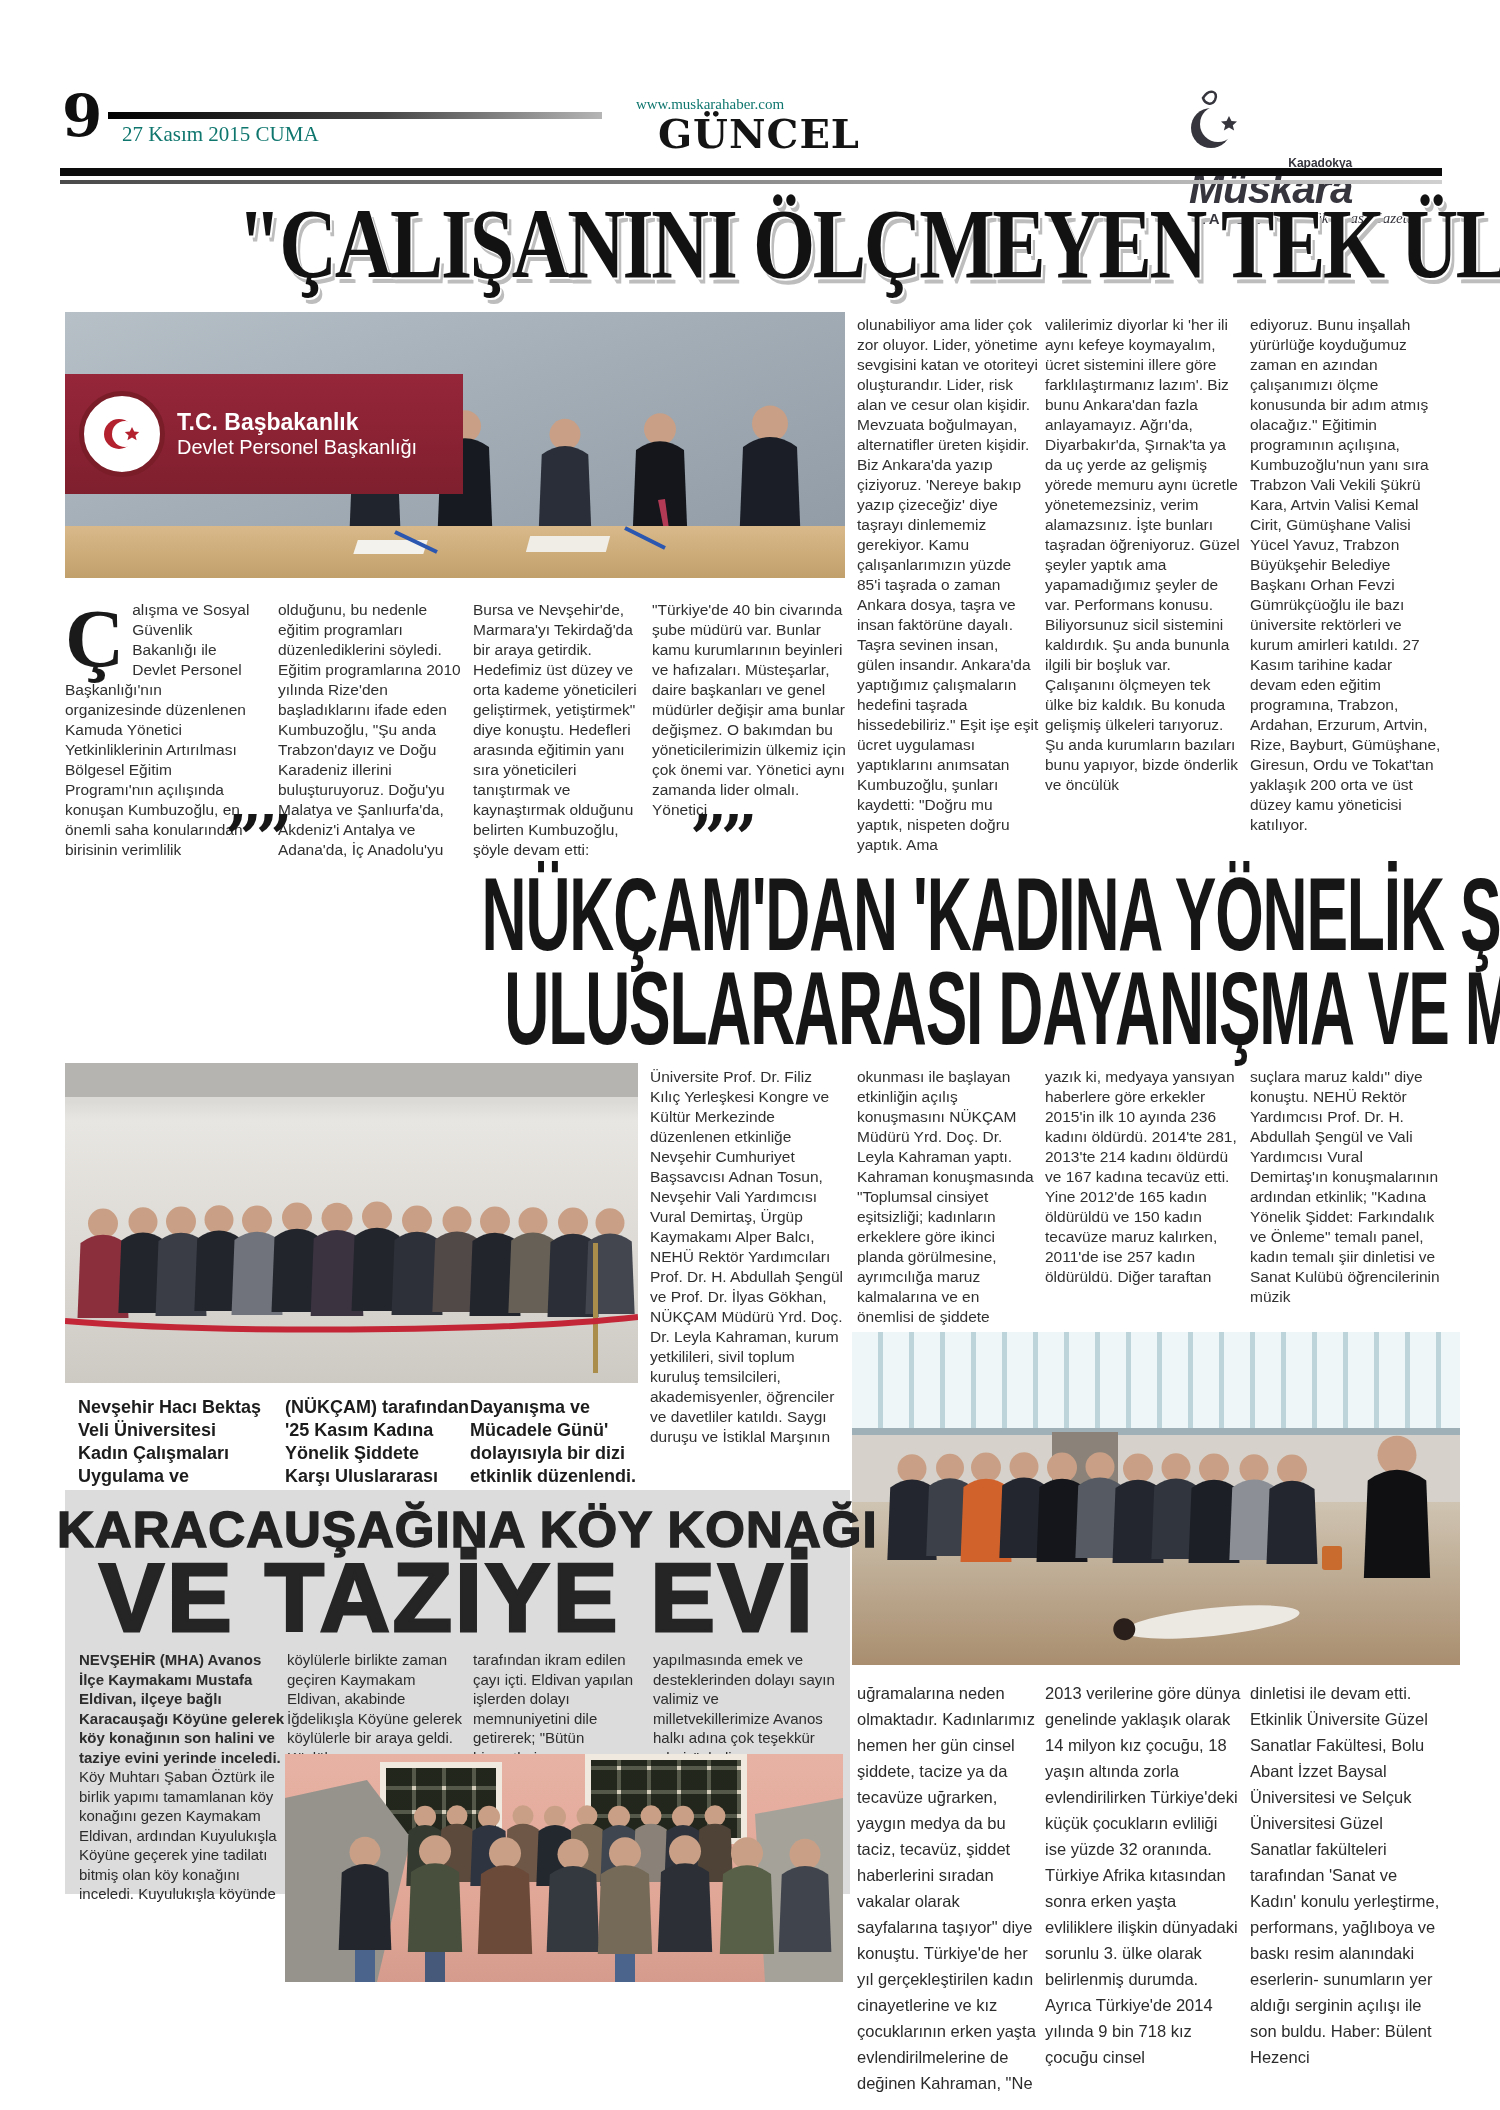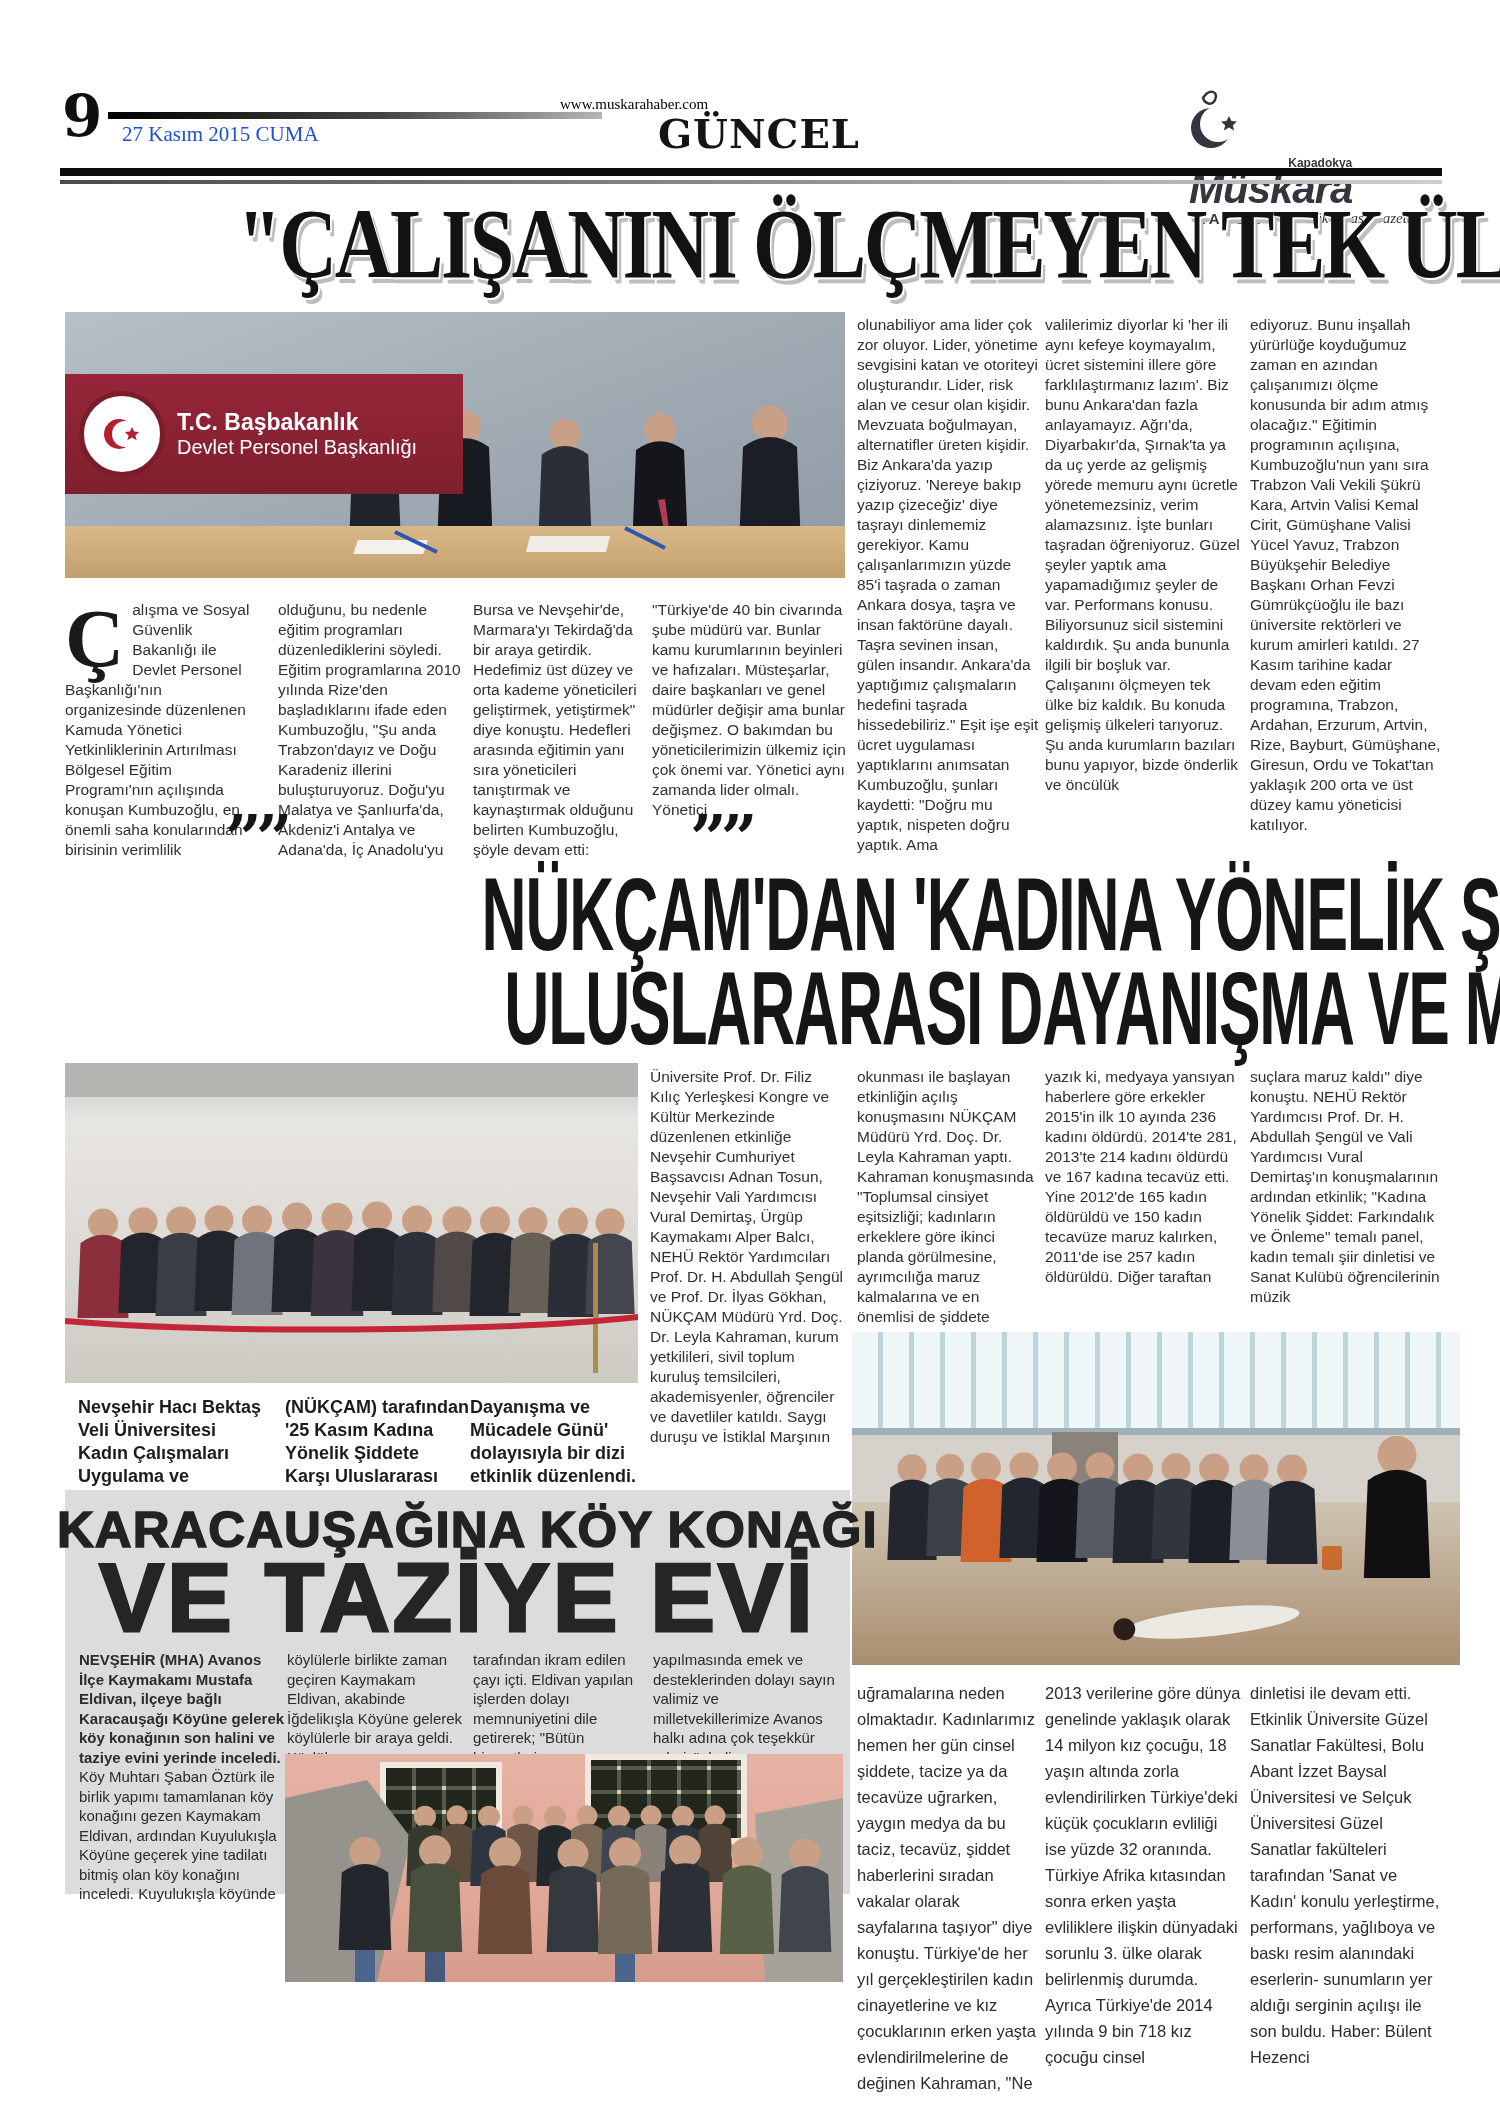--- a/index.html
+++ b/index.html
@@ -3,22 +3,22 @@
 <meta charset="utf-8">
 <style>
   html,body{margin:0;padding:0;background:#ffffff;}
   #page{position:relative;width:1500px;height:2110px;background:#fff;overflow:hidden;
         font-family:"Liberation Sans",sans-serif;color:#2e2e2e;}
   .abs{position:absolute;}
 
   
   .pageno{font:bold 58px "DejaVu Serif",serif;color:#0f0f0f;}
   .hrule{height:7px;background:linear-gradient(to right,#000 0%,#444 55%,#b5b5b5 100%);}
-  .hdate{font:21px "Liberation Serif",serif;color:#1d4ed8;text-align:right;}
-  .website{font:15px "Liberation Serif",serif;color:#000000;text-align:left;}
+  .hdate{font:21px "Liberation Serif",serif;color:#0f766e;text-align:right;}
+  .website{font:15px "Liberation Serif",serif;color:#0f766e;text-align:center;}
   .section{font:bold 40px "DejaVu Serif",serif;letter-spacing:1px;color:#141414;text-align:right;}
   .rule-black{height:8px;background:#0c0c0c;}
   .rule-gray{height:4px;background:linear-gradient(to right,#4a4a4a,#cfcfcf);}
 
   .logo{display:flex;align-items:flex-start;}
   .logo-text{margin-left:4px;}
   .logo-region{font:bold 12px "Liberation Sans",sans-serif;color:#36343d;text-align:center;margin-left:38px;}
   .logo-name{font:italic bold 42px/38px "Liberation Sans",sans-serif;letter-spacing:-1px;color:#36343d;}
   .logo-sub-row{display:flex;align-items:center;gap:6px;margin-top:2px;margin-left:6px;}
   .logo-sub{font:bold 15px "Liberation Sans",sans-serif;letter-spacing:3px;color:#36343d;}

